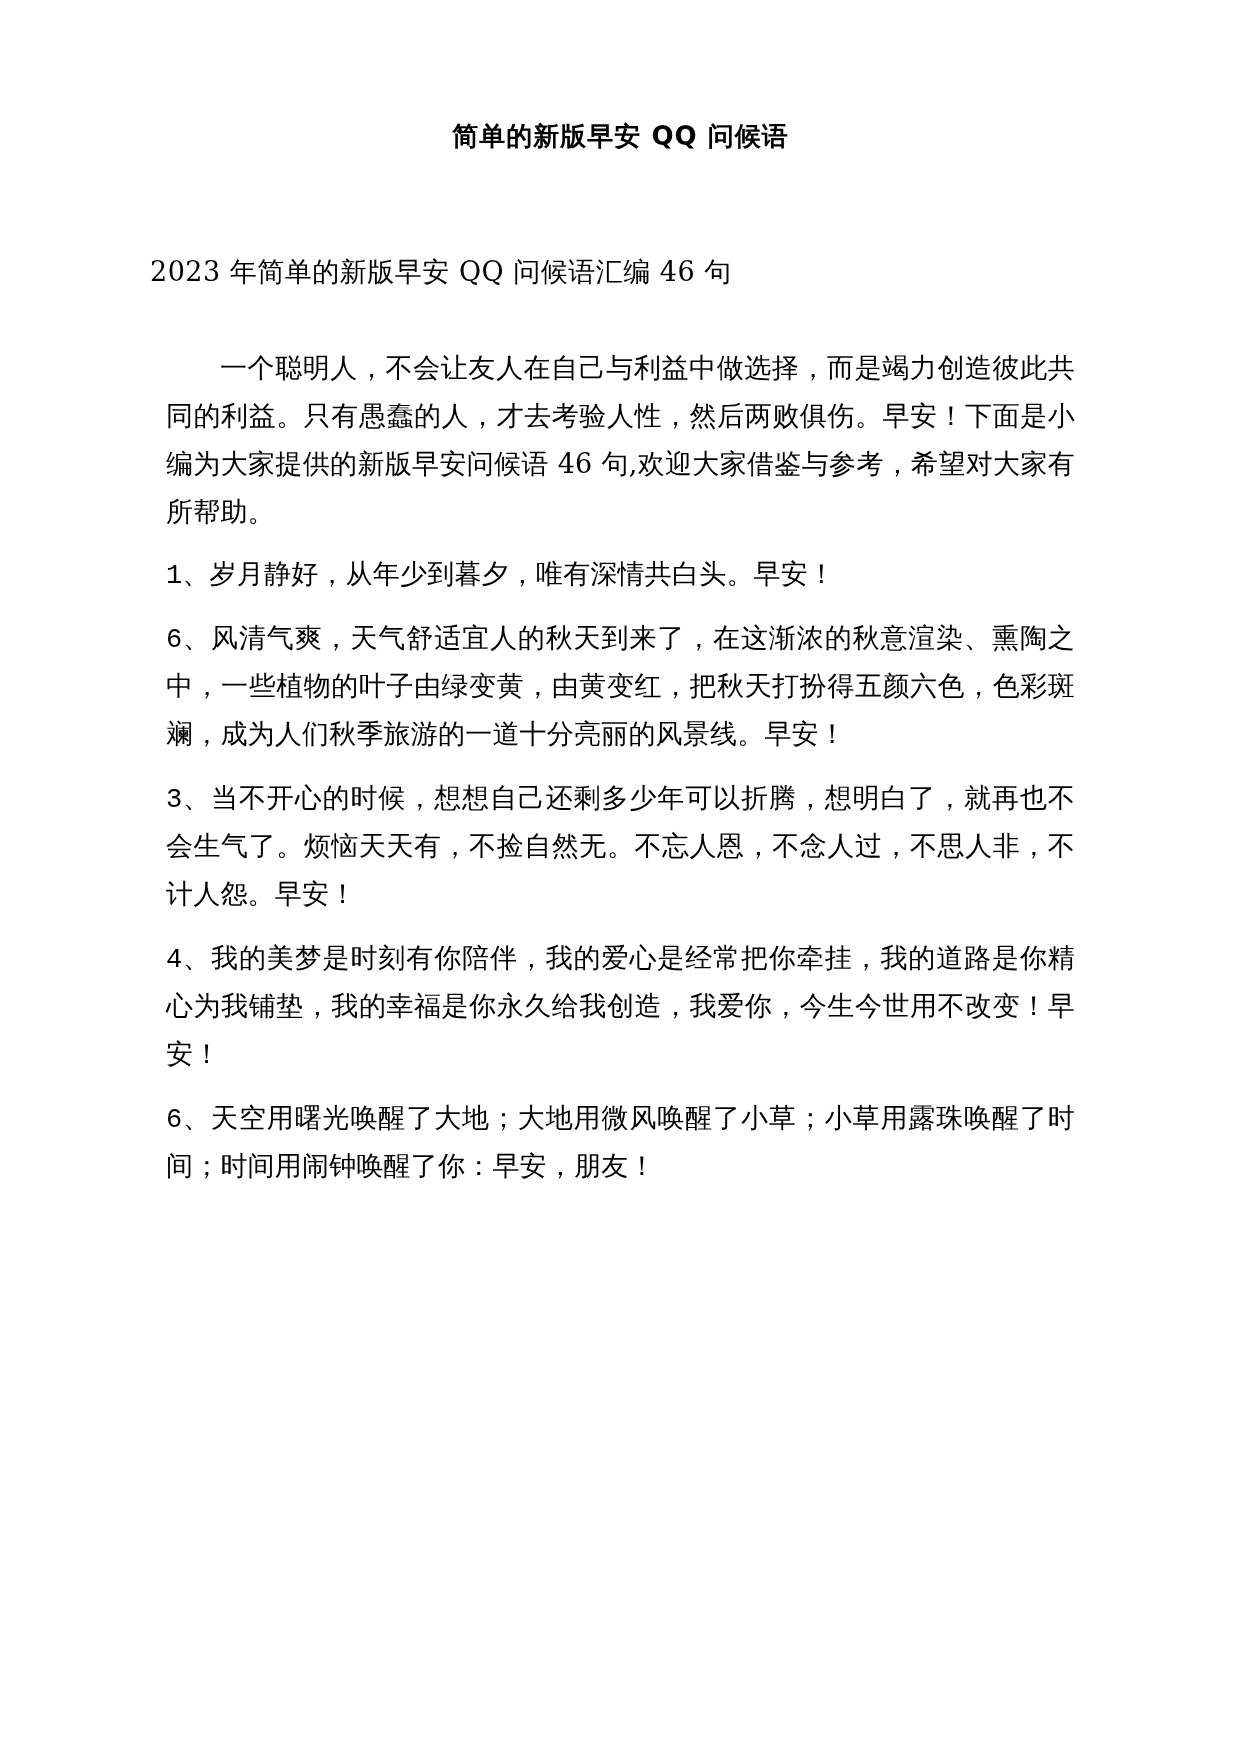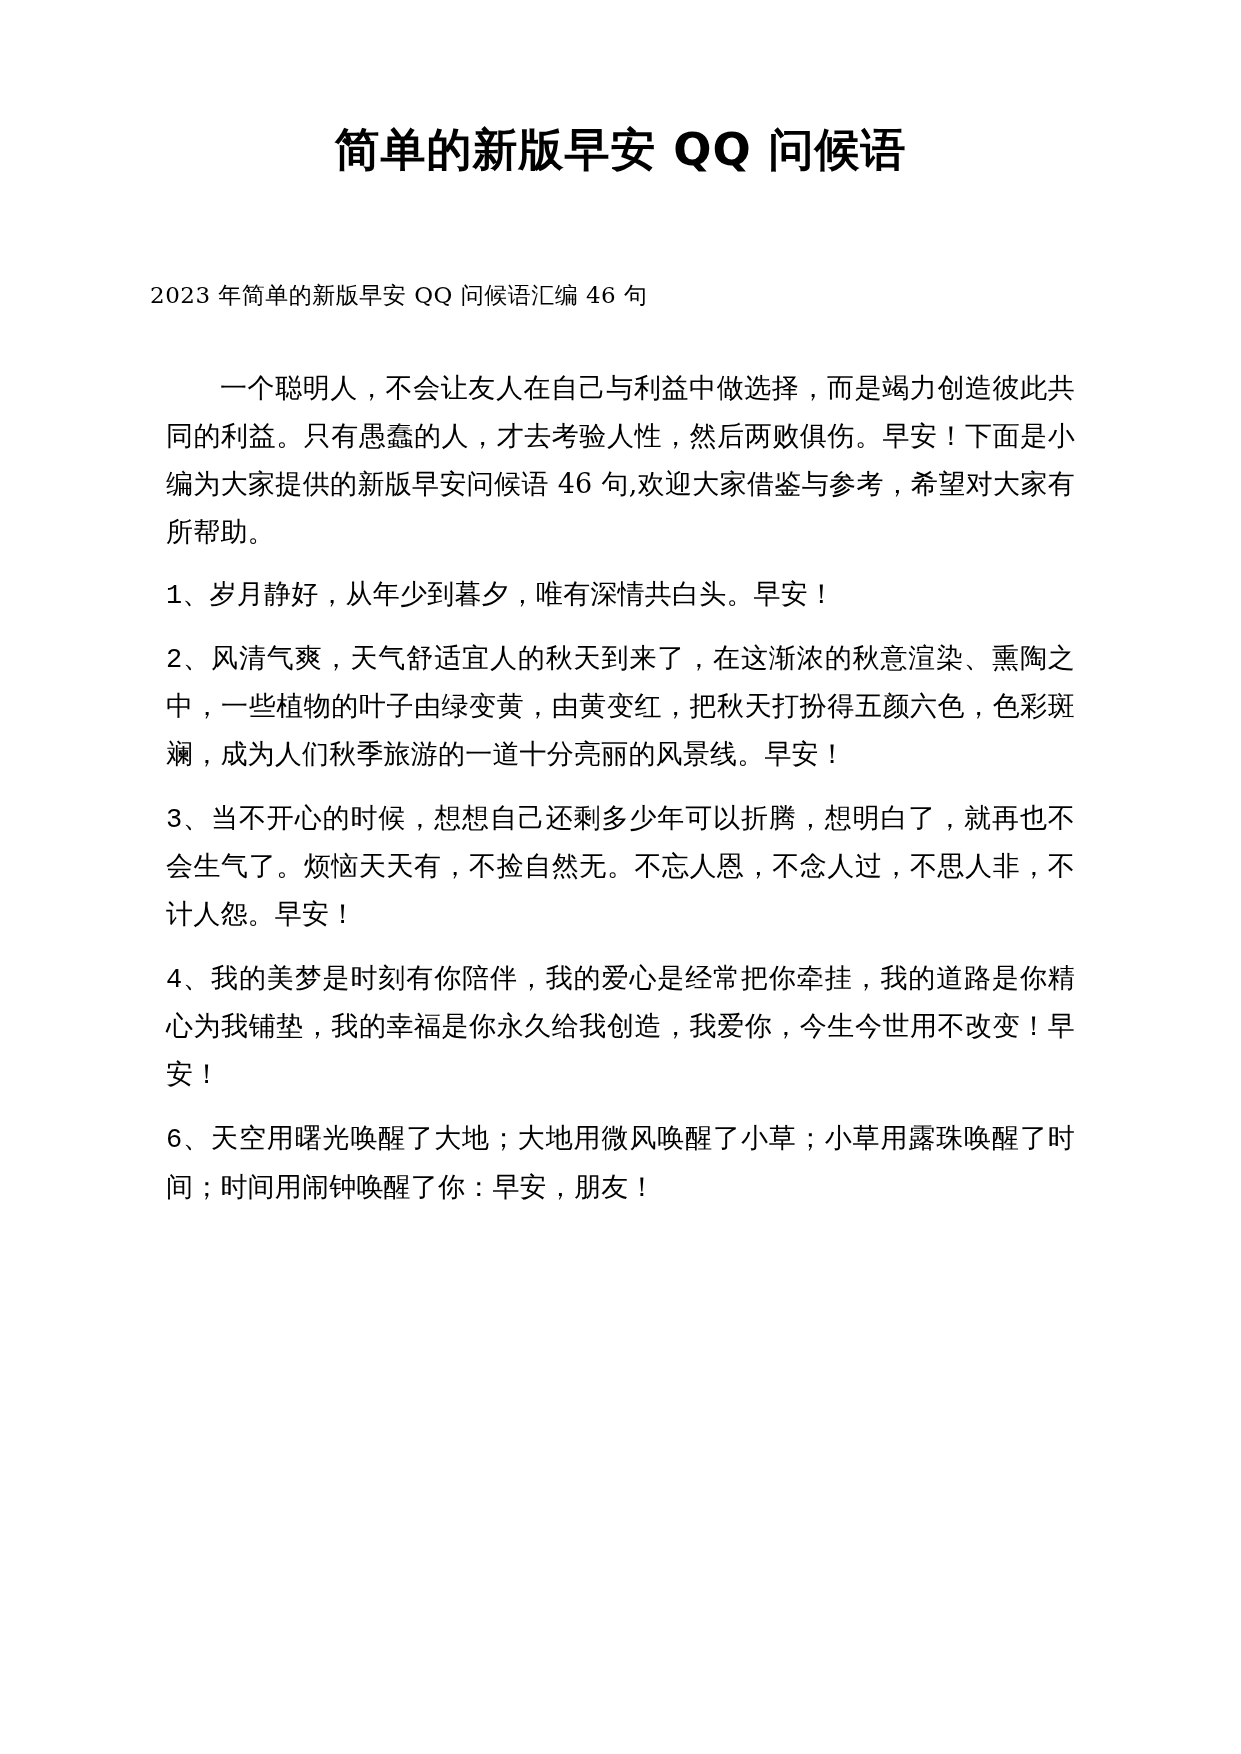--- a/index.html
+++ b/index.html
@@ -16,28 +16,28 @@
   .page {
     width: 1241px;
     min-height: 1754px;
     box-sizing: border-box;
     padding: 118px 150px 60px 150px;
     background: #ffffff;
   }
   .doc-title {
     font-family: "DejaVu Sans", "Liberation Sans", sans-serif;
     font-weight: bold;
-    font-size: 45px;
+    font-size: 26px;
     text-align: center;
     letter-spacing: 1px;
     margin: 0 0 96px 0;
     line-height: 1.4;
   }
   .subtitle {
-    font-size: 23px;
+    font-size: 27px;
     line-height: 1.6;
     margin: 0 0 50px 0;
     letter-spacing: 0.5px;
   }
   .para {
     font-size: 27px;
     line-height: 1.78;
     margin: 16px;
     text-align: justify;
     text-justify: inter-ideograph;
@@ -56,19 +56,19 @@
 
 <div class="page">
 
   <h1 class="doc-title">简单的新版早安 QQ 问候语</h1>
 
   <p class="subtitle">2023 年简单的新版早安 QQ 问候语汇编 46 句</p>
 
   <div class="body-block">
     <p class="para indent">一个聪明人，不会让友人在自己与利益中做选择，而是竭力创造彼此共同的利益。只有愚蠢的人，才去考验人性，然后两败俱伤。早安！下面是小编为大家提供的新版早安问候语 46 句,欢迎大家借鉴与参考，希望对大家有所帮助。</p>
     <p class="para">1、岁月静好，从年少到暮夕，唯有深情共白头。早安！</p>
-    <p class="para">2、风清气爽，天气舒适宜人的秋天到来了，在这渐浓的秋意渲染、熏陶之中，一些植物的叶子由绿变黄，由黄变红，把秋天打扮得五颜六色，色彩斑斓，成为人们秋季旅游的一道十分亮丽的风景线。早安！</p>
+    <p class="para">6、风清气爽，天气舒适宜人的秋天到来了，在这渐浓的秋意渲染、熏陶之中，一些植物的叶子由绿变黄，由黄变红，把秋天打扮得五颜六色，色彩斑斓，成为人们秋季旅游的一道十分亮丽的风景线。早安！</p>
     <p class="para">3、当不开心的时候，想想自己还剩多少年可以折腾，想明白了，就再也不会生气了。烦恼天天有，不捡自然无。不忘人恩，不念人过，不思人非，不计人怨。早安！</p>
     <p class="para">4、我的美梦是时刻有你陪伴，我的爱心是经常把你牵挂，我的道路是你精心为我铺垫，我的幸福是你永久给我创造，我爱你，今生今世用不改变！早安！</p>
     <p class="para">6、天空用曙光唤醒了大地；大地用微风唤醒了小草；小草用露珠唤醒了时间；时间用闹钟唤醒了你：早安，朋友！</p>
   </div>
 
 </div>
 
 </body></html>

